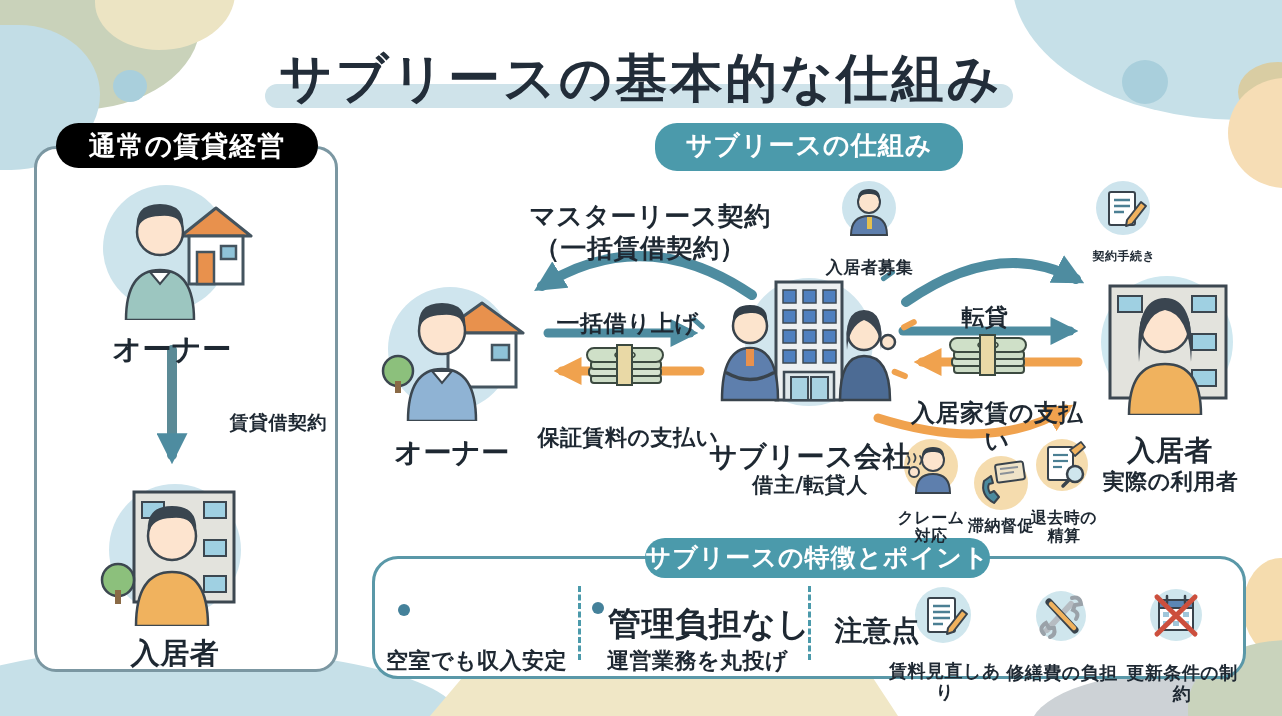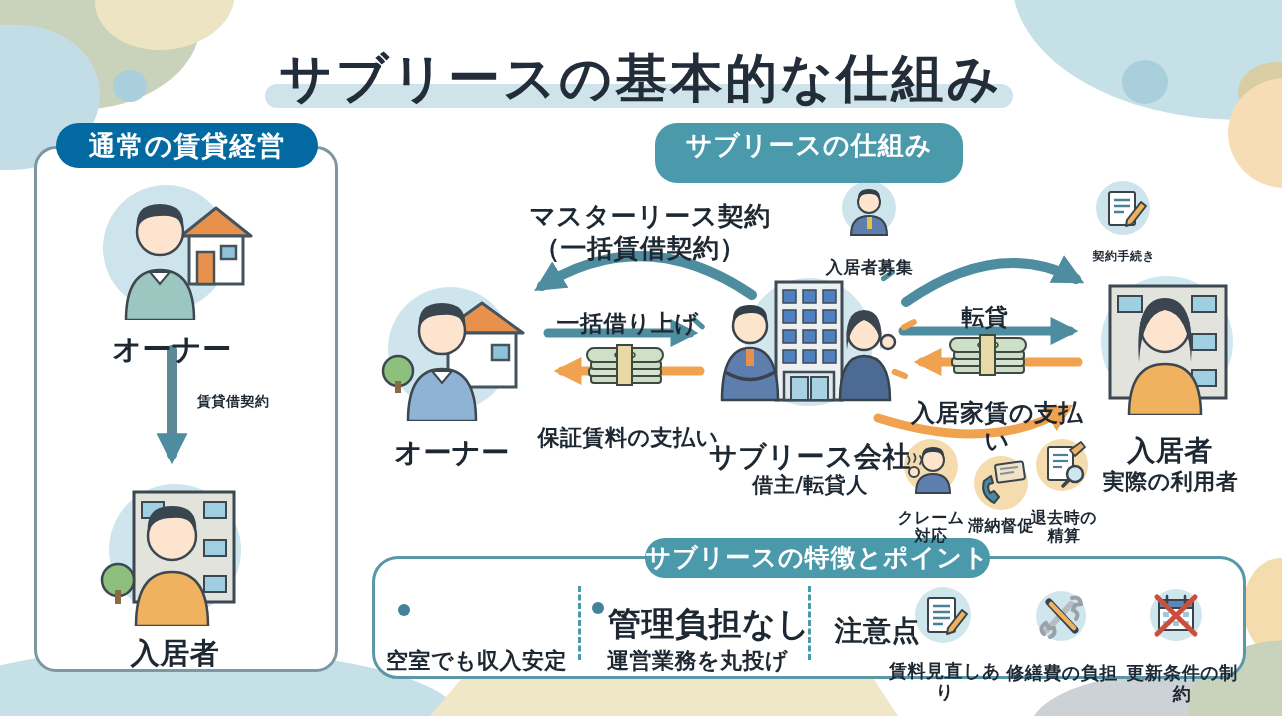--- a/index.html
+++ b/index.html
@@ -33,21 +33,21 @@
   <div class="blob" style="left:-70px;top:648px;width:530px;height:130px;background:#c6e0e8;border-radius:50% 60% 0 0;"></div>
   <div class="blob" style="left:430px;top:678px;width:468px;height:38px;background:#f0e7c6;clip-path:polygon(32px 0,calc(100% - 25px) 0,100% 100%,0 100%);"></div>
   <div class="blob" style="left:1243px;top:558px;width:75px;height:98px;background:#f5dcae;border-radius:50%;"></div>
   <div class="blob" style="left:1030px;top:672px;width:270px;height:105px;background:#cdd2d6;border-radius:60% 50% 0 0;"></div>
   <div class="blob" style="left:1188px;top:640px;width:225px;height:145px;background:#c9d3bc;border-radius:45% 55% 0 0;"></div>
 
   <div class="abs" style="left:265px;top:84px;width:748px;height:24px;background:#cfe3ea;border-radius:12px;z-index:1;"></div>
   <div class="lbl" style="left:141px;top:32px;width:1000px;font-size:52px;letter-spacing:3px;color:#222d39;z-index:2;">サブリースの基本的な仕組み</div>
 
   <div class="panel" style="left:34px;top:146px;width:298px;height:520px;border:3.5px solid #7b97a2;border-radius:22px;"></div>
-  <div class="pill" style="left:56px;top:123px;width:262px;height:45px;line-height:45px;font-size:27px;background:#0369a1;border-radius:23px;">通常の賃貸経営</div>
+  <div class="pill" style="left:56px;top:123px;width:262px;height:45px;line-height:45px;font-size:27px;background:#000000;border-radius:23px;">通常の賃貸経営</div>
 
   <svg class="layer" width="1282" height="716" viewBox="0 0 1282 716">
     <defs>
       <marker id="ah-teal" viewBox="0 0 10 10" refX="7" refY="5" markerWidth="3.1" markerHeight="3.1" orient="auto-start-reverse">
         <path d="M0,0 L10,5 L0,10 Z" fill="#4e8ca0"></path>
       </marker>
       <marker id="ah-orange" viewBox="0 0 10 10" refX="7" refY="5" markerWidth="3.1" markerHeight="3.1" orient="auto-start-reverse">
         <path d="M0,0 L10,5 L0,10 Z" fill="#f0a24e"></path>
       </marker>
       <symbol id="money-stack" viewBox="0 0 80 42" overflow="visible">
@@ -78,21 +78,21 @@
 
     <use href="#money-stack" x="585" y="344" width="80" height="42"></use>
     <use href="#money-stack" x="948" y="334" width="80" height="42"></use>
 
     <rect x="0" y="0" width="16" height="5" rx="2.5" fill="#4e8ca0" transform="translate(694,316) rotate(42)"></rect>
     <rect x="0" y="0" width="16" height="5" rx="2.5" fill="#4e8ca0" transform="translate(880,278) rotate(-35)"></rect>
     <rect x="0" y="0" width="17" height="6" rx="3" fill="#f0a24e" transform="translate(900,326) rotate(-28)"></rect>
     <rect x="0" y="0" width="17" height="6" rx="3" fill="#f0a24e" transform="translate(893,368) rotate(22)"></rect>
   </svg>
 
-  <div class="pill" style="left:655px;top:123px;width:308px;height:60px;line-height:44px;font-size:26px;background:#4b9aab;border-radius:22px;">サブリースの仕組み</div>
+  <div class="pill" style="left:655px;top:123px;width:308px;height:48px;line-height:44px;font-size:26px;background:#4b9aab;border-radius:22px;">サブリースの仕組み</div>
 
   <svg class="icn" style="left:98px;top:180px;" width="155" height="140" viewBox="0 0 155 140">
     <circle cx="68" cy="68" r="63" fill="#cde4ec"></circle>
     <path d="M83 56 L118 28 L153 56 Z" fill="#e8914d" stroke="#44545f" stroke-width="3" stroke-linejoin="round"></path>
     <rect x="91" y="56" width="54" height="48" fill="#ffffff" stroke="#44545f" stroke-width="3"></rect>
     <rect x="99" y="72" width="17" height="32" fill="#e8914d" stroke="#44545f" stroke-width="2.5"></rect>
     <rect x="123" y="66" width="15" height="13" fill="#8fc3d8" stroke="#44545f" stroke-width="2.5"></rect>
     <circle cx="62" cy="52" r="23" fill="#fde4cf" stroke="#3c4750" stroke-width="2.5"></circle>
     <path d="M39 50 Q36 24 62 24 Q88 24 85 50 Q83 34 62 36 Q43 36 39 50 Z" fill="#39454f"></path>
     <path d="M28 140 Q28 90 62 90 Q96 90 96 140 Z" fill="#9cc6c0" stroke="#3c4750" stroke-width="2.5"></path>
@@ -107,21 +107,21 @@
     <rect x="108" y="62" width="22" height="16" fill="#9fd0e2" stroke="#3c4750" stroke-width="2"></rect>
     <rect x="108" y="98" width="22" height="16" fill="#9fd0e2" stroke="#3c4750" stroke-width="2"></rect>
     <circle cx="22" cy="102" r="16" fill="#8cc07c" stroke="#3c4750" stroke-width="2.5"></circle>
     <rect x="19" y="112" width="6" height="14" fill="#8a6a46"></rect>
     <circle cx="76" cy="58" r="24" fill="#fde4cf" stroke="#3c4750" stroke-width="2.5"></circle>
     <path d="M52 56 Q49 28 76 28 Q103 28 100 56 Q97 38 76 40 Q56 40 52 56 Z" fill="#39454f"></path>
     <path d="M40 148 Q40 94 76 94 Q112 94 112 148 Z" fill="#f0b25e" stroke="#3c4750" stroke-width="2.5"></path>
   </svg>
 
   <div class="lbl" style="left:97px;top:316px;width:150px;font-size:29px;">オーナー</div>
-  <div class="lbl" style="left:197px;top:376px;width:130px;font-size:14px;text-align:left;">賃貸借契約</div>
+  <div class="lbl" style="left:197px;top:395px;width:130px;font-size:19px;text-align:right;">賃貸借契約</div>
   <div class="lbl" style="left:100px;top:620px;width:150px;font-size:29px;">入居者</div>
 
   <svg class="icn" style="left:380px;top:283px;" width="145" height="138" viewBox="0 0 145 138">
     <circle cx="70" cy="66" r="62" fill="#cfe5ee"></circle>
     <path d="M60 50 L102 20 L143 50 Z" fill="#e8914d" stroke="#44545f" stroke-width="3" stroke-linejoin="round"></path>
     <rect x="68" y="50" width="68" height="54" fill="#ffffff" stroke="#44545f" stroke-width="3"></rect>
     <rect x="112" y="62" width="17" height="15" fill="#8fc3d8" stroke="#44545f" stroke-width="2.5"></rect>
     <circle cx="18" cy="88" r="15" fill="#8cc07c" stroke="#3c4750" stroke-width="2.5"></circle>
     <rect x="15" y="98" width="6" height="12" fill="#8a6a46"></rect>
     <circle cx="62" cy="48" r="23" fill="#fde4cf" stroke="#3c4750" stroke-width="2.5"></circle>

